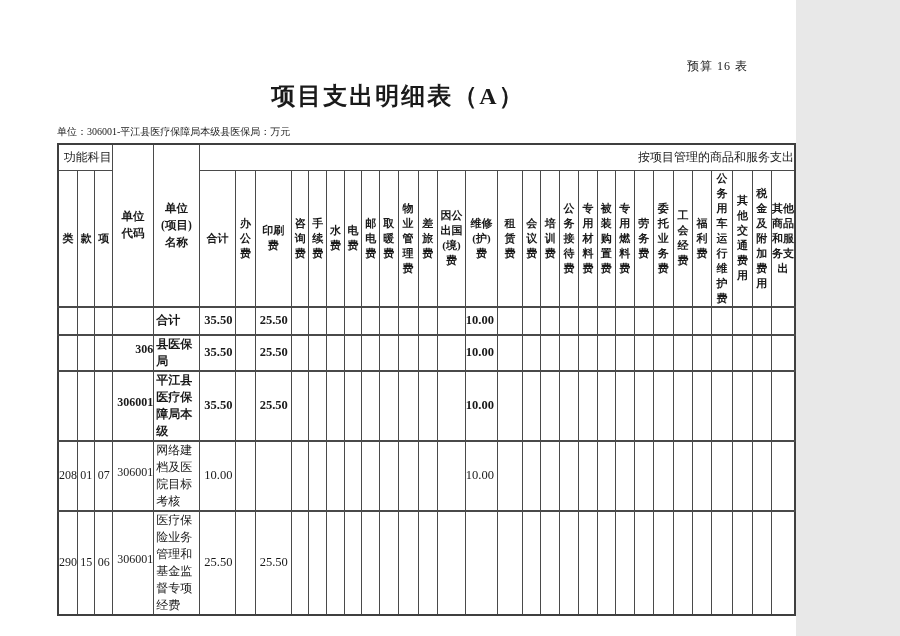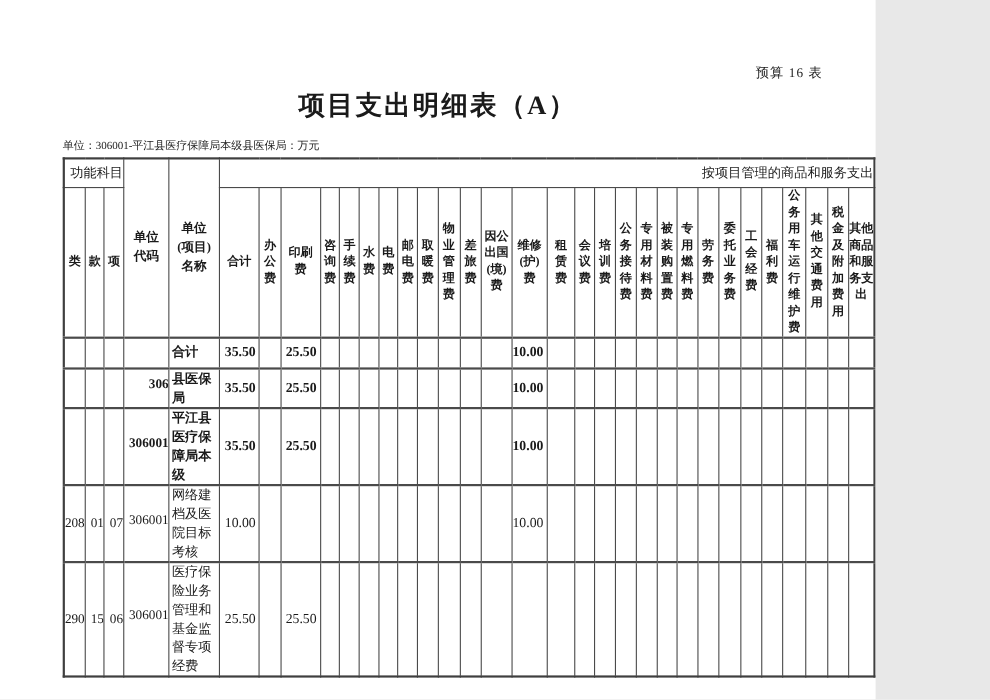--- a/index.html
+++ b/index.html
@@ -66,21 +66,21 @@
     line-height: 15px;
     padding: 0;
   }
   th.hdr2 {
     font-size: 11.5px;
     font-weight: bold;
     text-align: center;
     white-space: pre-line;
     line-height: 17px;
   }
-  td.ctr { text-align: right; font-size: 12px; padding: 0; margin-left: 26px; }
+  td.ctr { text-align: center; font-size: 12px; padding: 0; margin-left: 26px; }
   td.code {
     text-align: right;
     vertical-align: bottom;
     font-size: 12px;
     padding: 0 0 7px 2px;
   }
   td.name {
     text-align: left;
     font-size: 12px;
     line-height: 17px;

